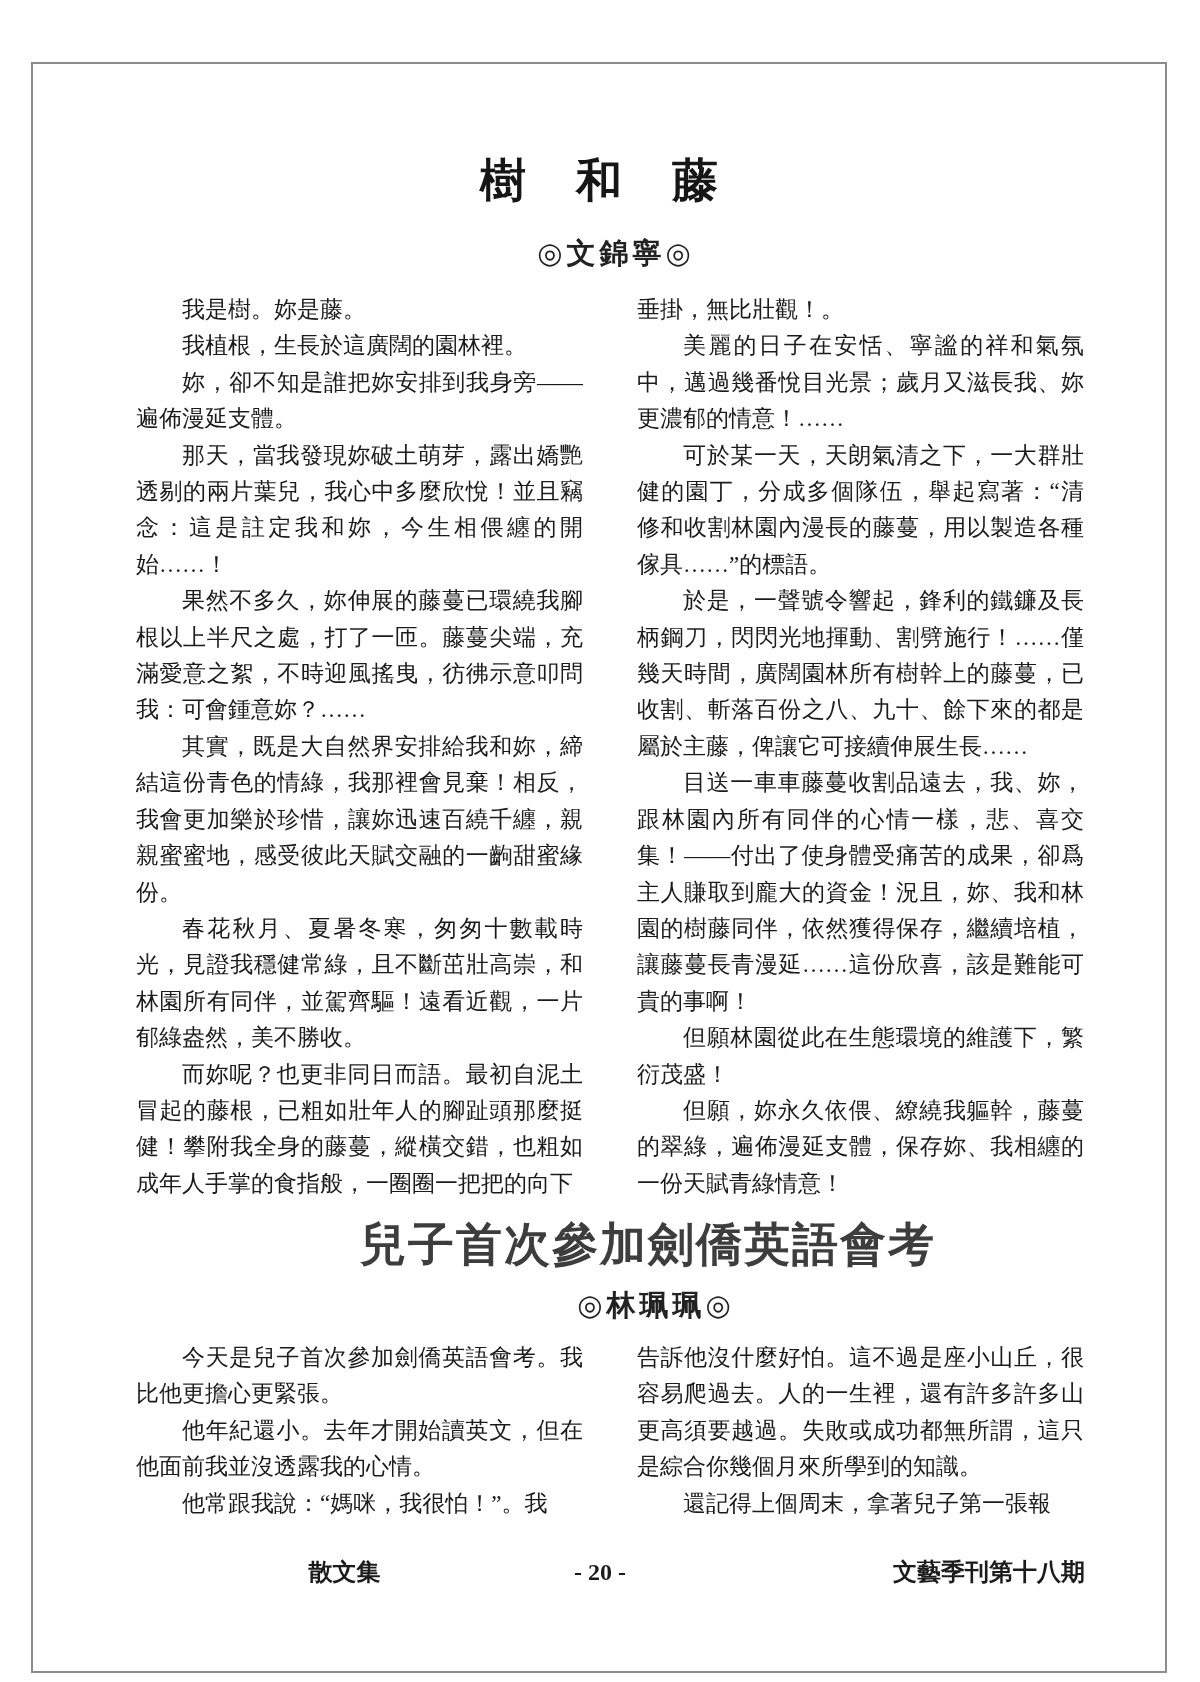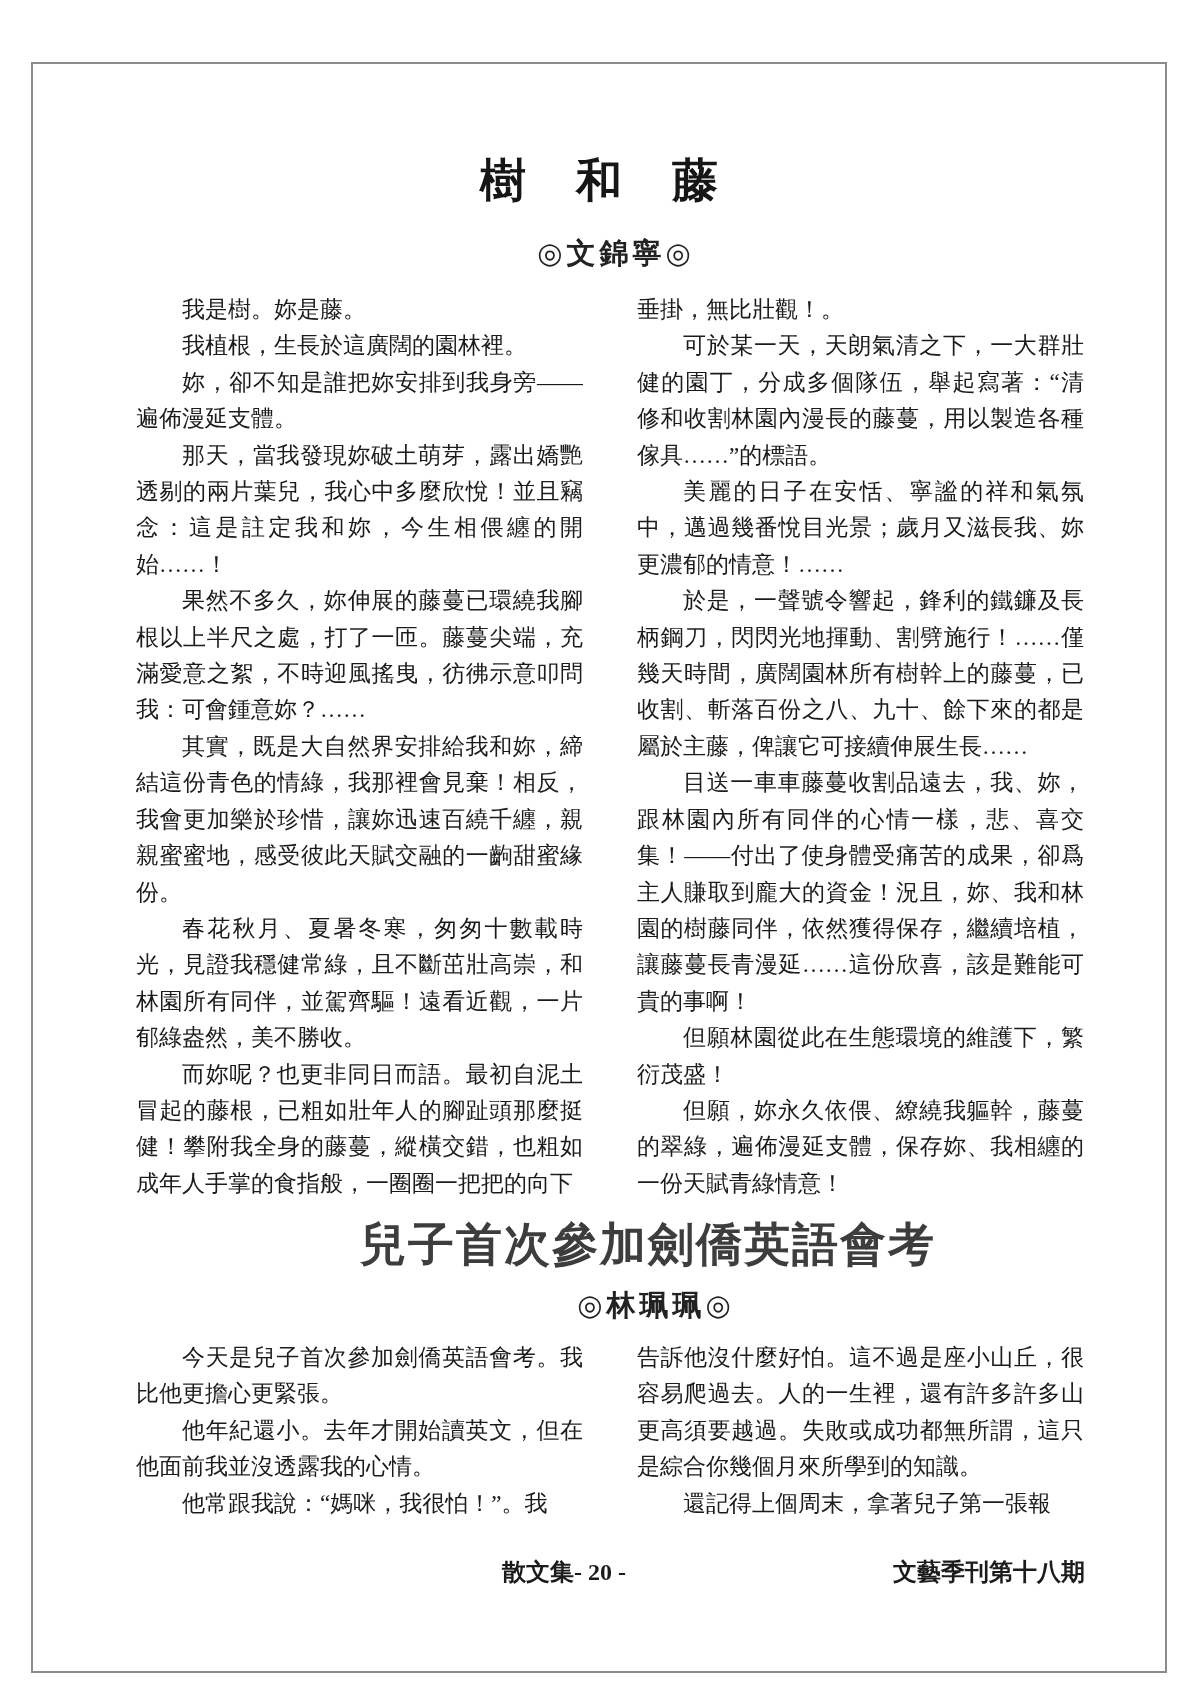--- a/index.html
+++ b/index.html
@@ -71,21 +71,21 @@
     position: absolute;
     top: 1528px;
     left: 115px;
     width: 970px;
     display: flex;
     align-items: baseline;
     font-size: 24px;
     font-weight: bold;
     color: #1b1b1b;
   }
-  .footer .f-left  { flex: 1; text-align: right; }
+  .footer .f-left  { flex: 1; text-align: center; }
   .footer .f-mid   { flex: 0 0 auto; text-align: left; }
   .footer .f-right { flex: 1; text-align: right; }
 </style>
 </head>
 <body>
 
 <div class="page">
   <div class="frame"></div>
 
   <div class="article-title" id="title-1">樹　和　藤</div>
@@ -98,22 +98,22 @@
         <p class="indent">我植根，生長於這廣闊的園林裡。</p>
         <p class="indent">妳，卻不知是誰把妳安排到我身旁——遍佈漫延支體。</p>
         <p class="indent">那天，當我發現妳破土萌芽，露出嬌艷透剔的兩片葉兒，我心中多麼欣悅！並且竊念：這是註定我和妳，今生相偎纏的開始……！</p>
         <p class="indent">果然不多久，妳伸展的藤蔓已環繞我腳根以上半尺之處，打了一匝。藤蔓尖端，充滿愛意之絮，不時迎風搖曳，彷彿示意叩問我：可會鍾意妳？……</p>
         <p class="indent">其實，既是大自然界安排給我和妳，締結這份青色的情綠，我那裡會見棄！相反，我會更加樂於珍惜，讓妳迅速百繞千纏，親親蜜蜜地，感受彼此天賦交融的一齣甜蜜緣份。</p>
         <p class="indent">春花秋月、夏暑冬寒，匆匆十數載時光，見證我穩健常綠，且不斷茁壯高崇，和林園所有同伴，並駕齊驅！遠看近觀，一片郁綠盎然，美不勝收。</p>
         <p class="indent">而妳呢？也更非同日而語。最初自泥土冒起的藤根，已粗如壯年人的腳趾頭那麼挺健！攀附我全身的藤蔓，縱橫交錯，也粗如成年人手掌的食指般，一圈圈一把把的向下</p>
       </div>
     <div class="col">
         <p class="noindent">垂掛，無比壯觀！。</p>
+        <p class="indent">美麗的日子在安恬、寧謐的祥和氣氛中，邁過幾番悅目光景；歲月又滋長我、妳更濃郁的情意！……</p>
         <p class="indent">可於某一天，天朗氣清之下，一大群壯健的園丁，分成多個隊伍，舉起寫著：“清修和收割林園內漫長的藤蔓，用以製造各種傢具……”的標語。</p>
-        <p class="indent">美麗的日子在安恬、寧謐的祥和氣氛中，邁過幾番悅目光景；歲月又滋長我、妳更濃郁的情意！……</p>
         <p class="indent">於是，一聲號令響起，鋒利的鐵鐮及長柄鋼刀，閃閃光地揮動、割劈施行！……僅幾天時間，廣闊園林所有樹幹上的藤蔓，已收割、斬落百份之八、九十、餘下來的都是屬於主藤，俾讓它可接續伸展生長……</p>
         <p class="indent">目送一車車藤蔓收割品遠去，我、妳，跟林園內所有同伴的心情一樣，悲、喜交集！——付出了使身體受痛苦的成果，卻爲主人賺取到龐大的資金！況且，妳、我和林園的樹藤同伴，依然獲得保存，繼續培植，讓藤蔓長青漫延……這份欣喜，該是難能可貴的事啊！</p>
         <p class="indent">但願林園從此在生態環境的維護下，繁衍茂盛！</p>
         <p class="indent">但願，妳永久依偎、繚繞我軀幹，藤蔓的翠綠，遍佈漫延支體，保存妳、我相纏的一份天賦青綠情意！</p>
       </div>
   </div>
 
   <div class="article-title second" id="title-2">兒子首次參加劍僑英語會考</div>
 
   <div class="article-author" id="author-2">◎林珮珮◎</div>

